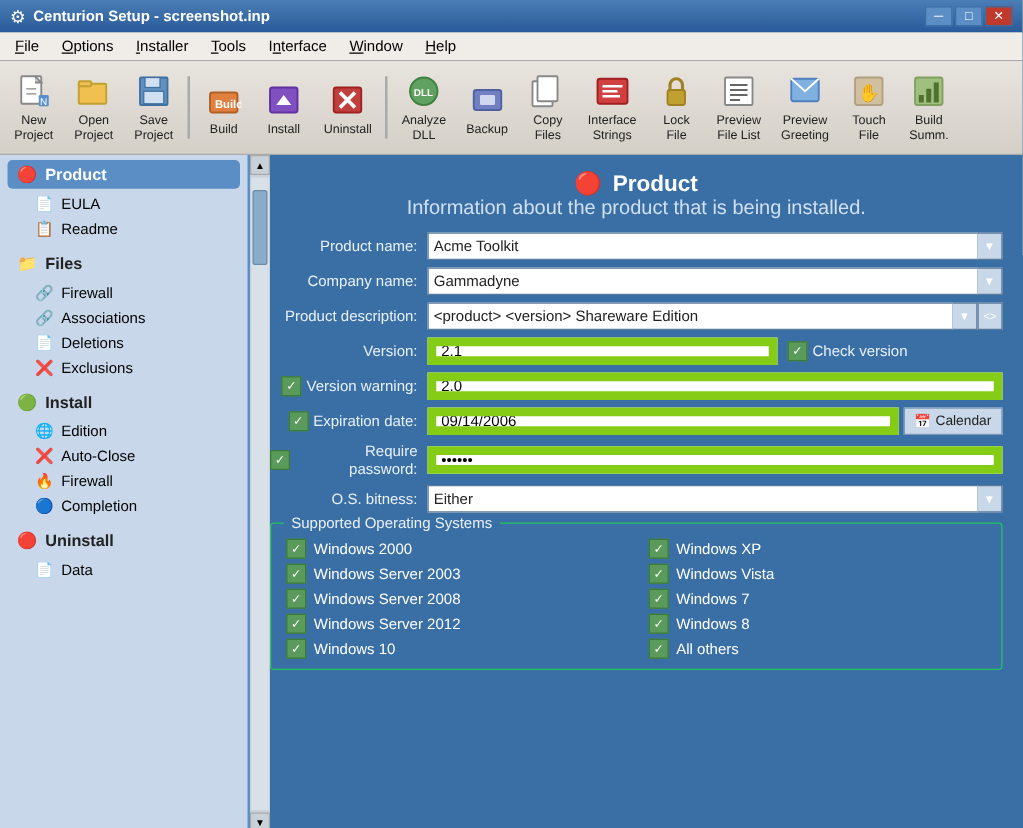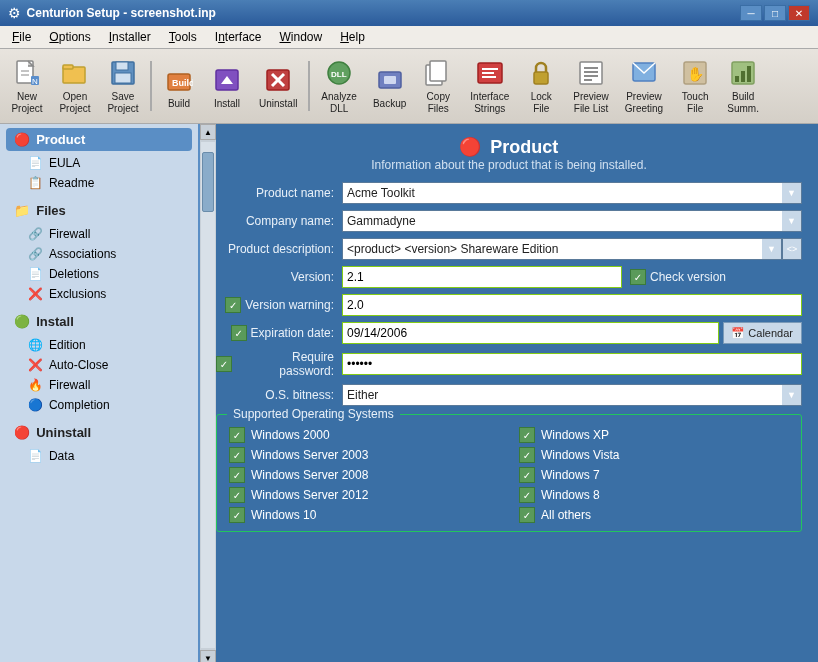--- a/index.html
+++ b/index.html
@@ -81,32 +81,32 @@
     .scrollbar-thumb { width: 12px; height: 60px; background: #8aacca; border: 1px solid #6a8caa; border-radius: 2px; position: absolute; top: 10px; left: 1px; }
     .scrollbar-arrow { width: 16px; height: 16px; background: #c8d0d8; border: 1px solid #aaa; display: flex; align-items: center; justify-content: center; cursor: pointer; font-size: 8px; }
 
     
     .content-area {
       flex: 1; background: #3a6fa5; padding: 12px 16px; overflow-y: auto;
       color: white;
     }
     .content-header { text-align: center; margin-bottom: 10px; }
     .content-header h2 { font-size: 18px; display: flex; align-items: center; justify-content: center; gap: 8px; }
-    .content-header p { font-size: 12px; color: #d0e0f0; }
+    .content-header p { font-size: 16px; color: #d0e0f0; }
 
     
     .form-row {
       display: flex; align-items: center; margin-bottom: 6px;
     }
     .form-label { text-align: right; width: 126px; padding-right: 8px; font-size: 12px; flex-shrink: 0; color: #e8f0f8; }
     .form-control {
       flex: 1; display: flex; align-items: center; gap: 4px;
     }
     .text-input {
-      flex: 1; padding: 2px 4px; border: 1px solid #84cc16; background: white;
+      flex: 1; padding: 2px 4px; border: 7px solid #84cc16; background: white;
       font-size: 12px; height: 22px;
     }
     .select-wrapper { flex: 1; position: relative; display: flex; }
     .select-arrow {
       width: 20px; height: 22px; background: #c8d8e8; border: 1px solid #5a7a9a; border-left: none;
       display: flex; align-items: center; justify-content: center; cursor: pointer; flex-shrink: 0; font-size: 9px;
     }
     .select-input-inner {
       flex: 1; padding: 2px 4px; border: 1px solid #5a7a9a; border-right: none; background: white;
       font-size: 12px; height: 22px; color: #222;

